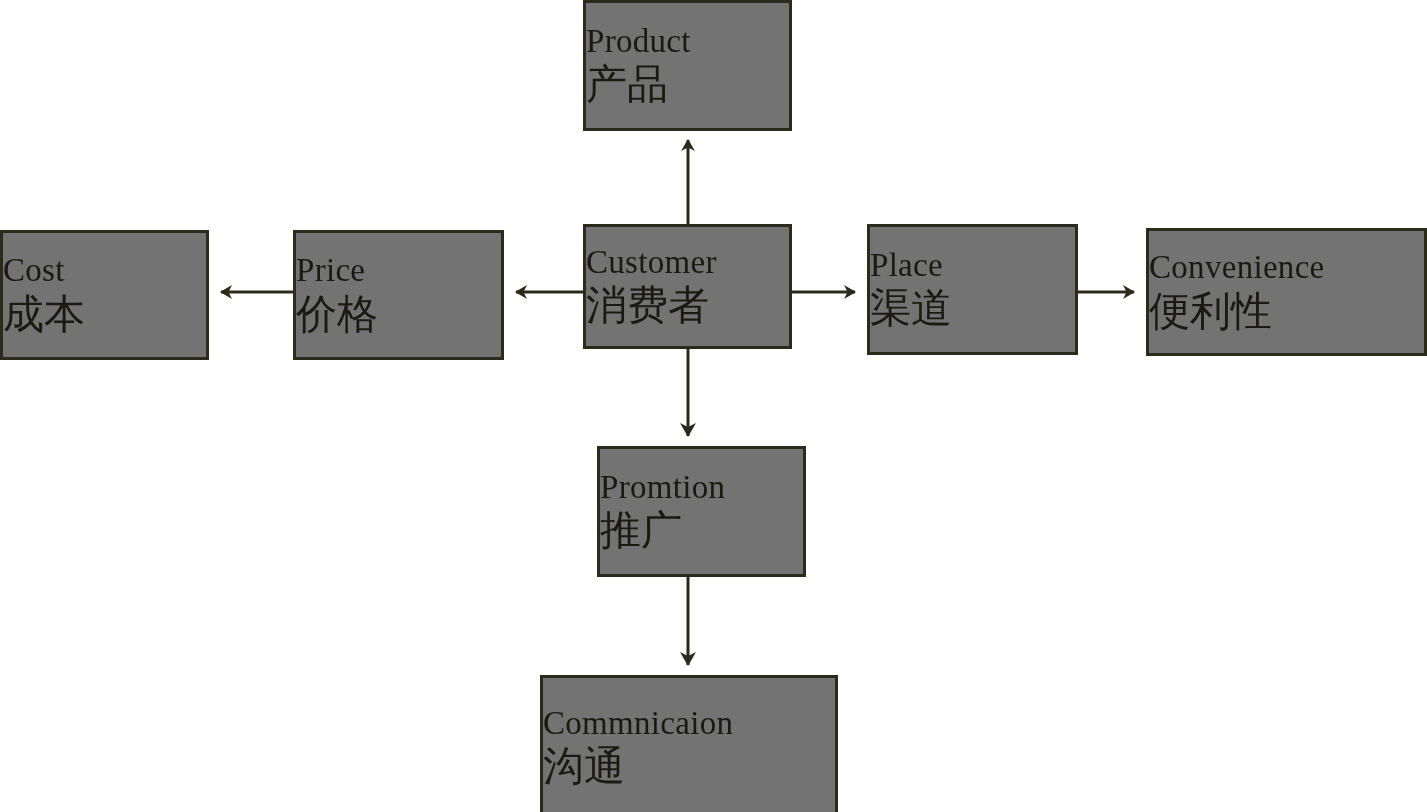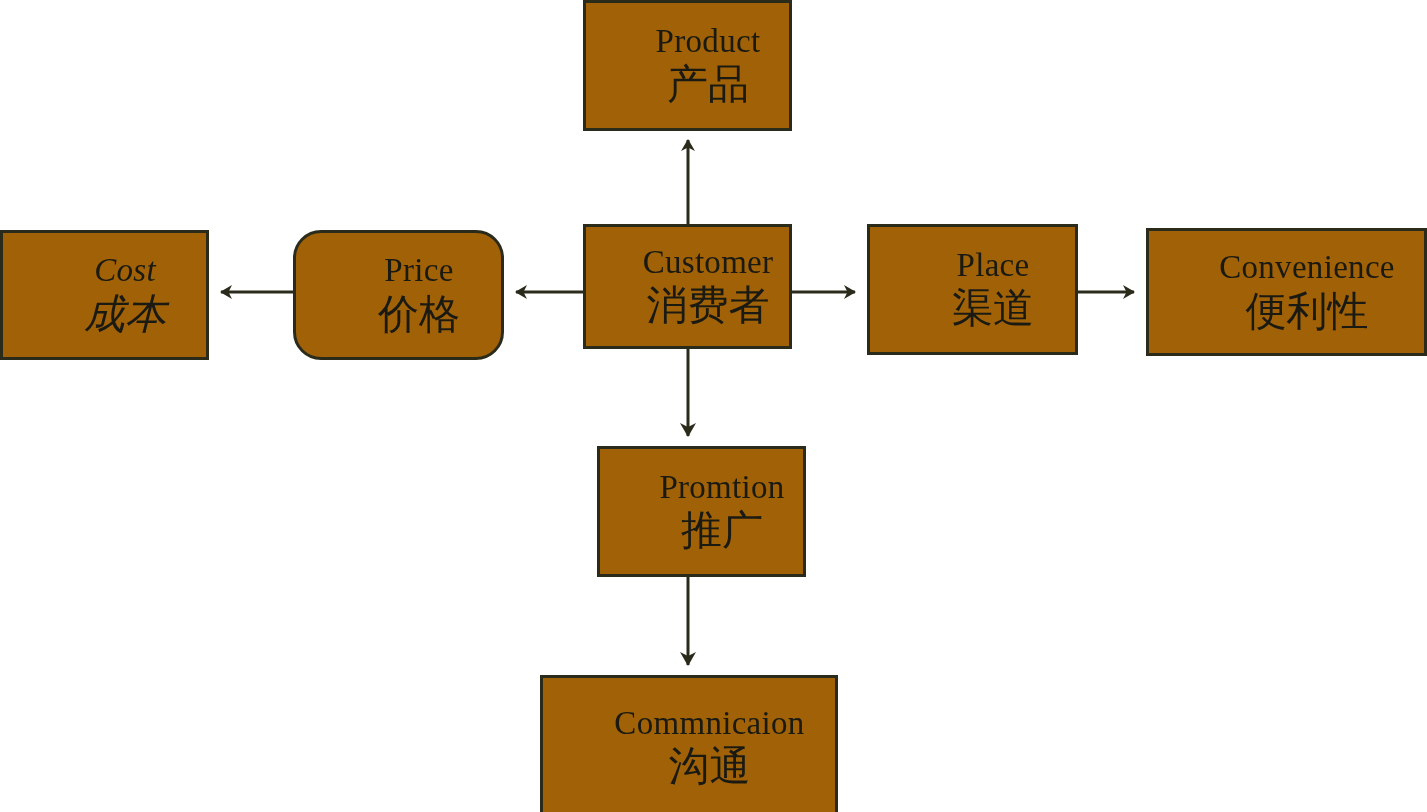--- a/index.html
+++ b/index.html
@@ -12,29 +12,28 @@
     width: 1427px;
     height: 812px;
     background: #ffffff;
     overflow: hidden;
     font-family: "Liberation Serif", "DejaVu Serif", serif;
   }
   .node {
     position: absolute;
     box-sizing: border-box;
     border: 3px solid #2b2b1c;
-    background: #a16207;
+    background: #737373;
     display: flex;
     flex-direction: column;
-    align-items: center;
+    align-items: flex-start;
     justify-content: center;
     color: #1a1a12;
     line-height: 1.02;
     z-index: 3;
-    padding-left: 41px;
   }
   .node .en {
     font-size: 33px;
     letter-spacing: 0.3px;
     white-space: nowrap;
   }
   .node .zh {
     font-size: 41px;
     margin-top: 6px;
     white-space: nowrap;
@@ -84,26 +83,26 @@
     <line x1="688" y1="349" x2="688" y2="436" stroke="#2b2b1c" stroke-width="3" marker-end="url(#ah-down)"></line>
 
     <line x1="688" y1="577" x2="688" y2="665" stroke="#2b2b1c" stroke-width="3" marker-end="url(#ah-down)"></line>
   </svg>
 
   <div class="node" style="left:583px; top:0px; width:209px; height:131px;">
     <span class="en">Product</span>
     <span class="zh">产品</span>
   </div>
 
-  <div class="node" style="left:0px; top:230px; width:209px; height:130px;font-style:italic;">
+  <div class="node" style="left:0px; top:230px; width:209px; height:130px;">
     <span class="en">Cost</span>
     <span class="zh">成本</span>
   </div>
 
-  <div class="node" style="left:293px; top:230px; width:211px; height:130px;border-radius:28px;">
+  <div class="node" style="left:293px; top:230px; width:211px; height:130px;">
     <span class="en">Price</span>
     <span class="zh">价格</span>
   </div>
 
   <div class="node" style="left:867px; top:224px; width:211px; height:131px;">
     <span class="en">Place</span>
     <span class="zh">渠道</span>
   </div>
 
   <div class="node" style="left:583px; top:224px; width:209px; height:125px;">

